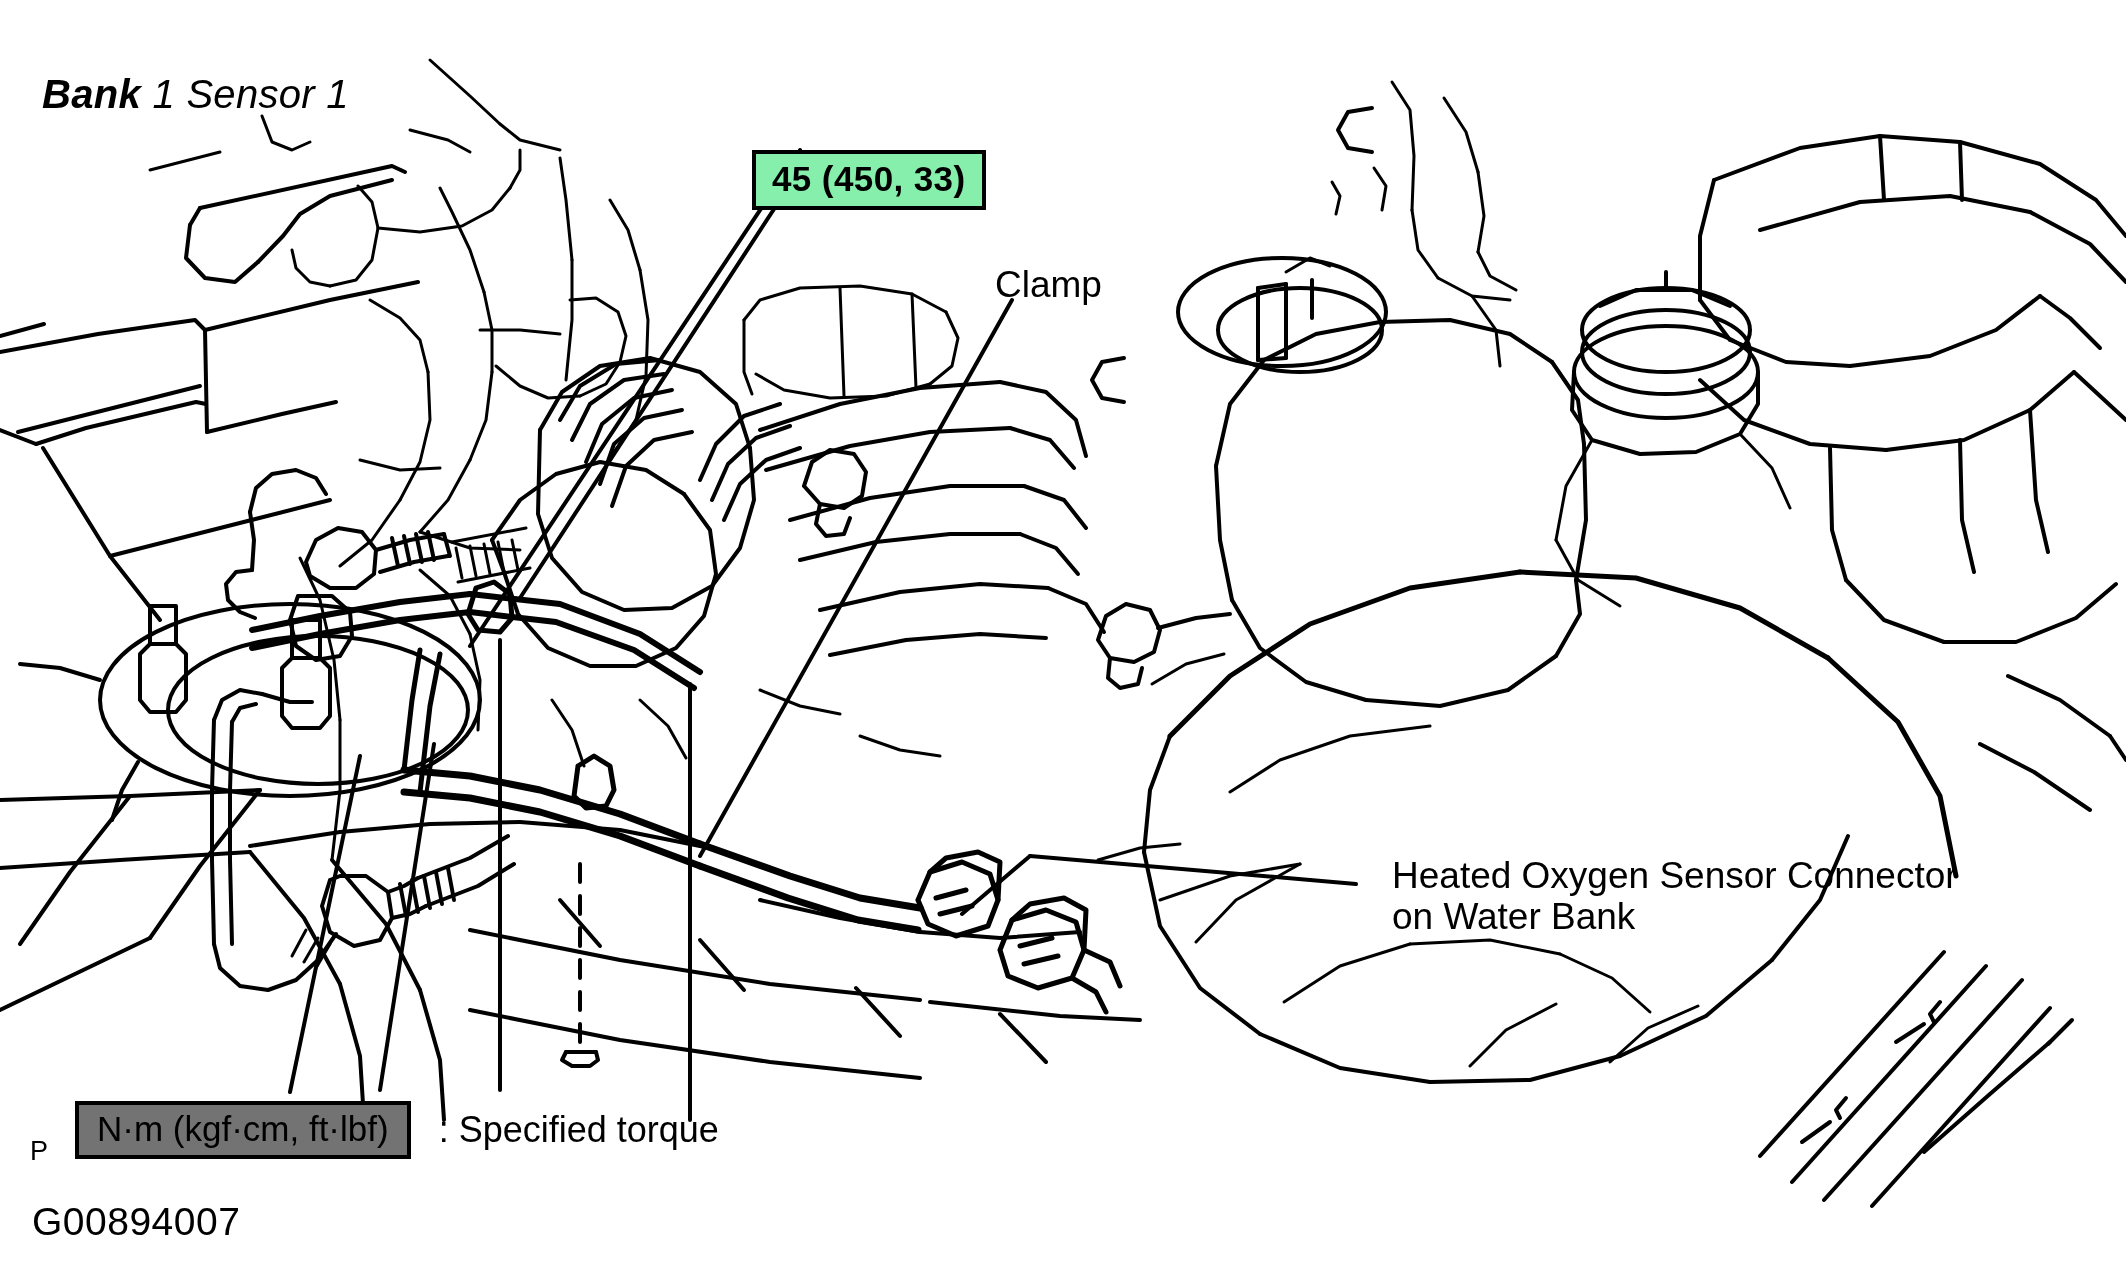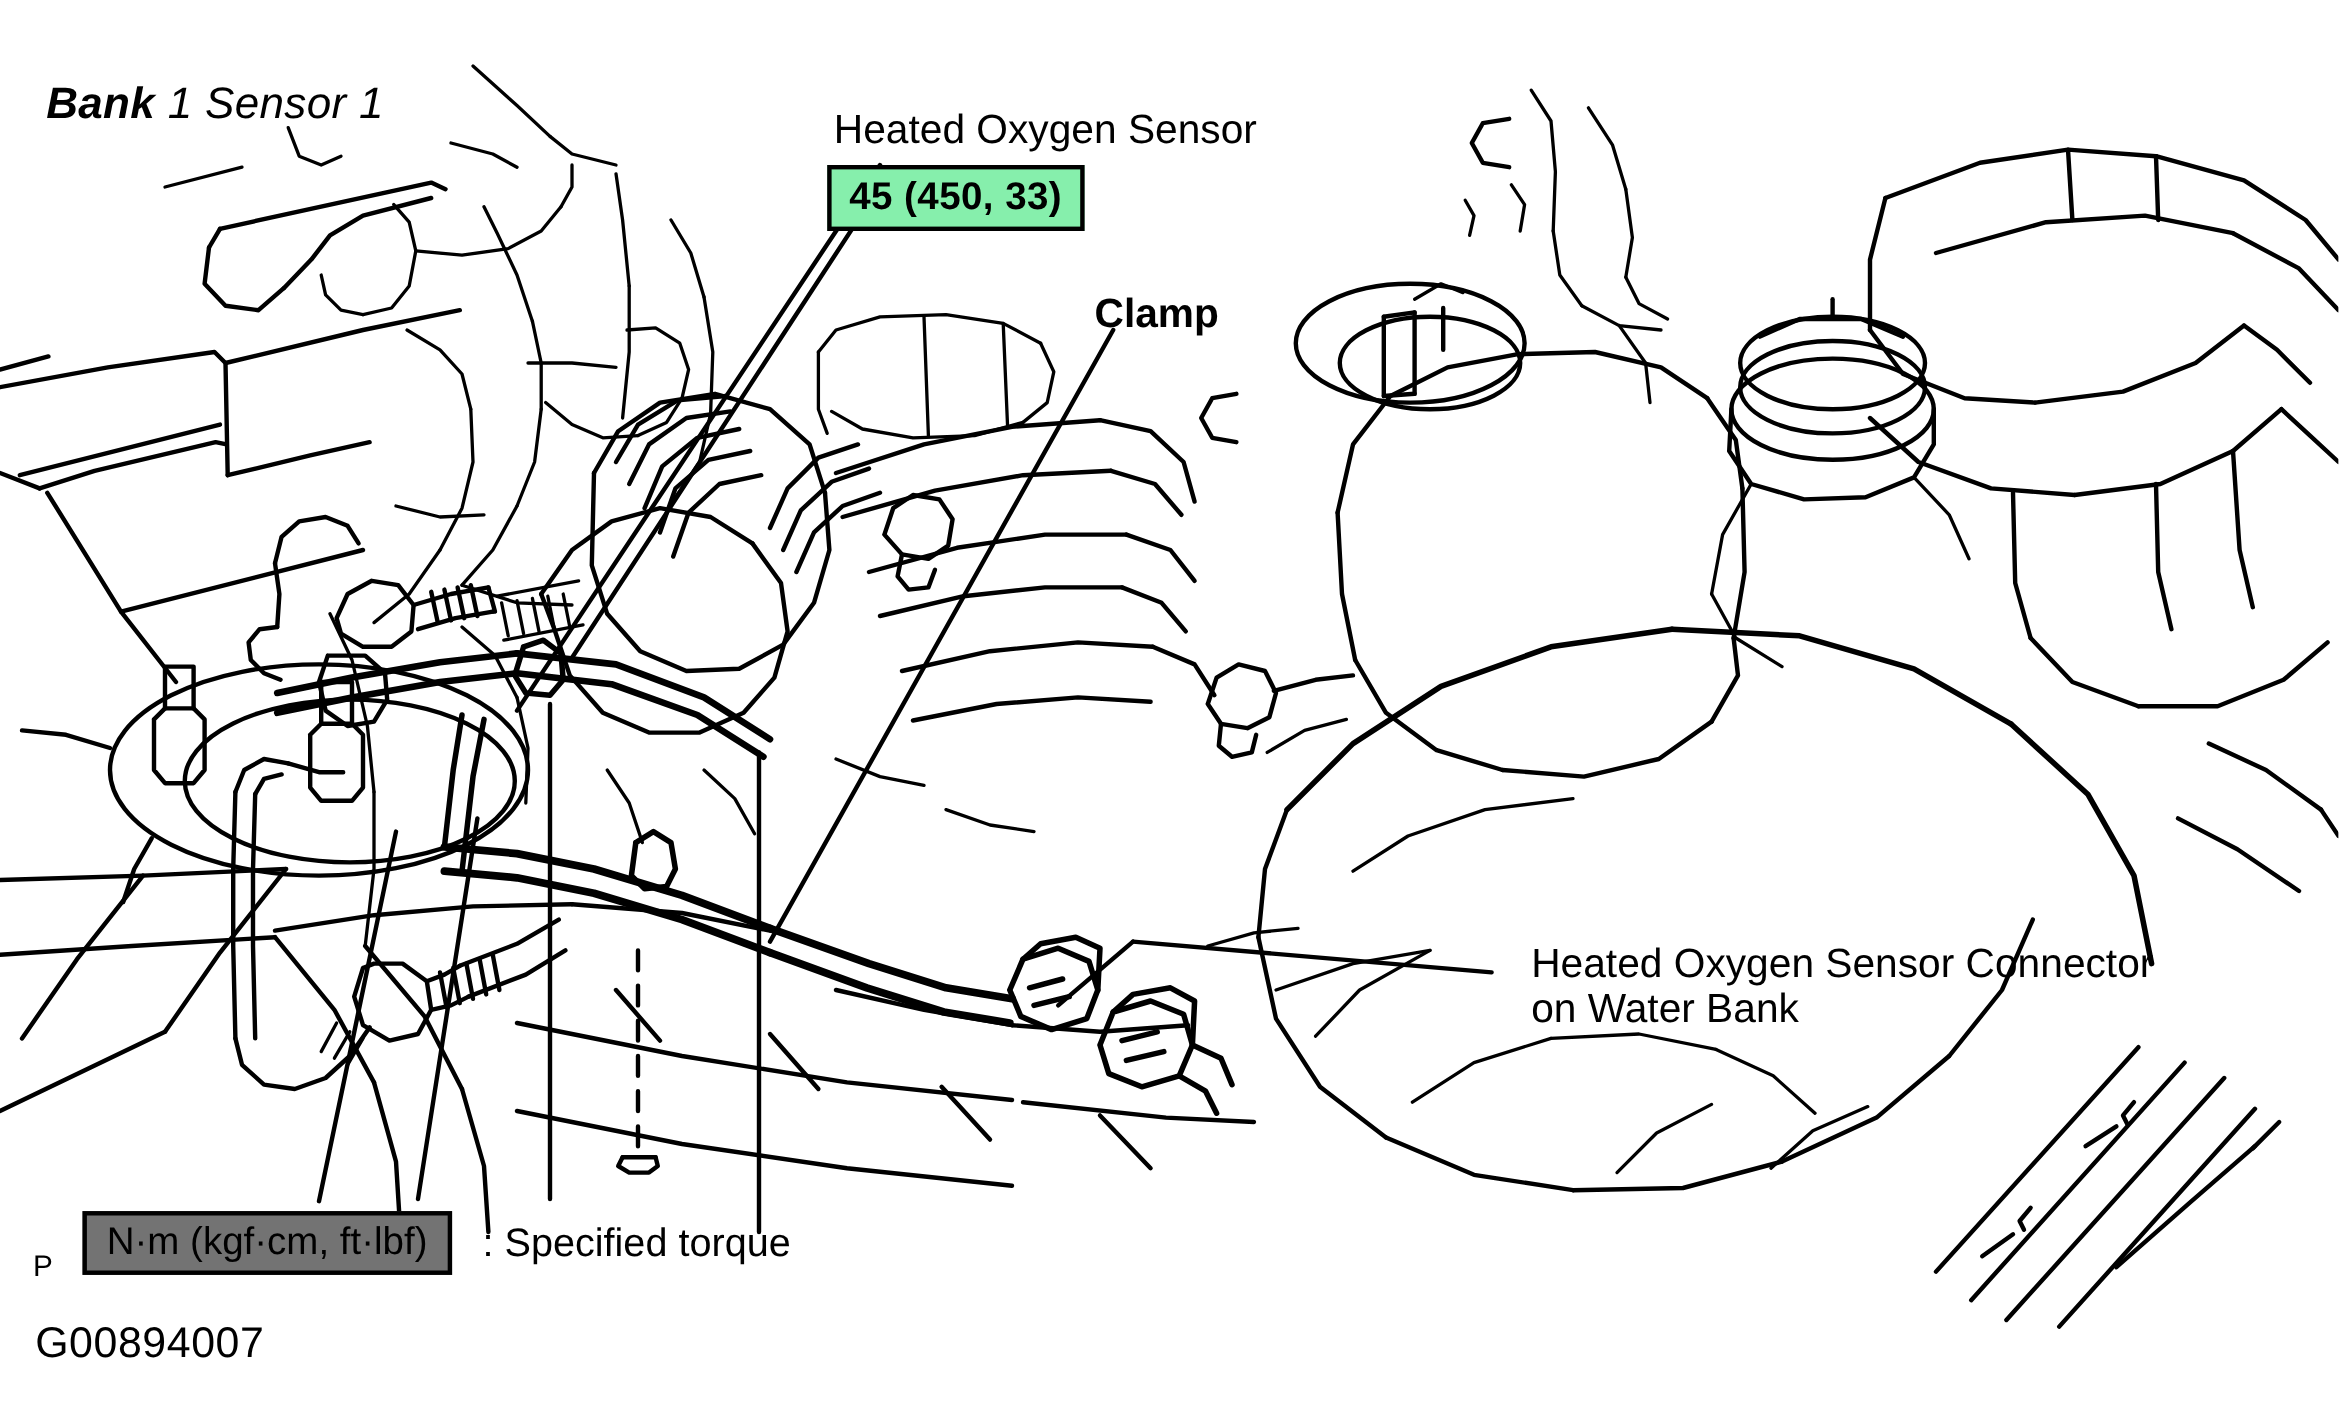--- a/index.html
+++ b/index.html
@@ -55,21 +55,20 @@
   }
   #torque-box .val {
     font-size: 35px;
     font-weight: bold;
     letter-spacing: 0.4px;
   }
   #lbl-clamp {
     left: 995px;
     top: 264px;
     font-size: 37px;
-    font-weight: bold;
   }
   #lbl-conn {
     left: 1362px;
     top: 855px;
     font-size: 37px;
     margin-left: 30px;
   }
   #legend {
     position: absolute;
     left: 75px;
@@ -506,21 +505,20 @@
         <path d="M640,700 L668,726 L686,758"></path>
         <path d="M552,700 L572,730 L584,766"></path>
         <path d="M1152,684 L1186,664 L1224,654"></path>
       </g>
 
     </g>
   </svg>
 
   <div class="lbl" id="title-bank"><span>Bank</span><span class="reg"> 1 Sensor 1</span></div>
 
-  <div class="lbl" id="lbl-hos">Heated Oxygen Sensor</div>
 
   <div id="torque-box">
     <span class="val">45 (450, 33)</span>
   </div>
 
   <div class="lbl" id="lbl-clamp">Clamp</div>
 
   <div class="lbl" id="lbl-conn"><span>Heated Oxygen Sensor Connector</span><br><span>on Water Bank</span></div>
 
   <div class="lbl" id="mark-p">P</div>

